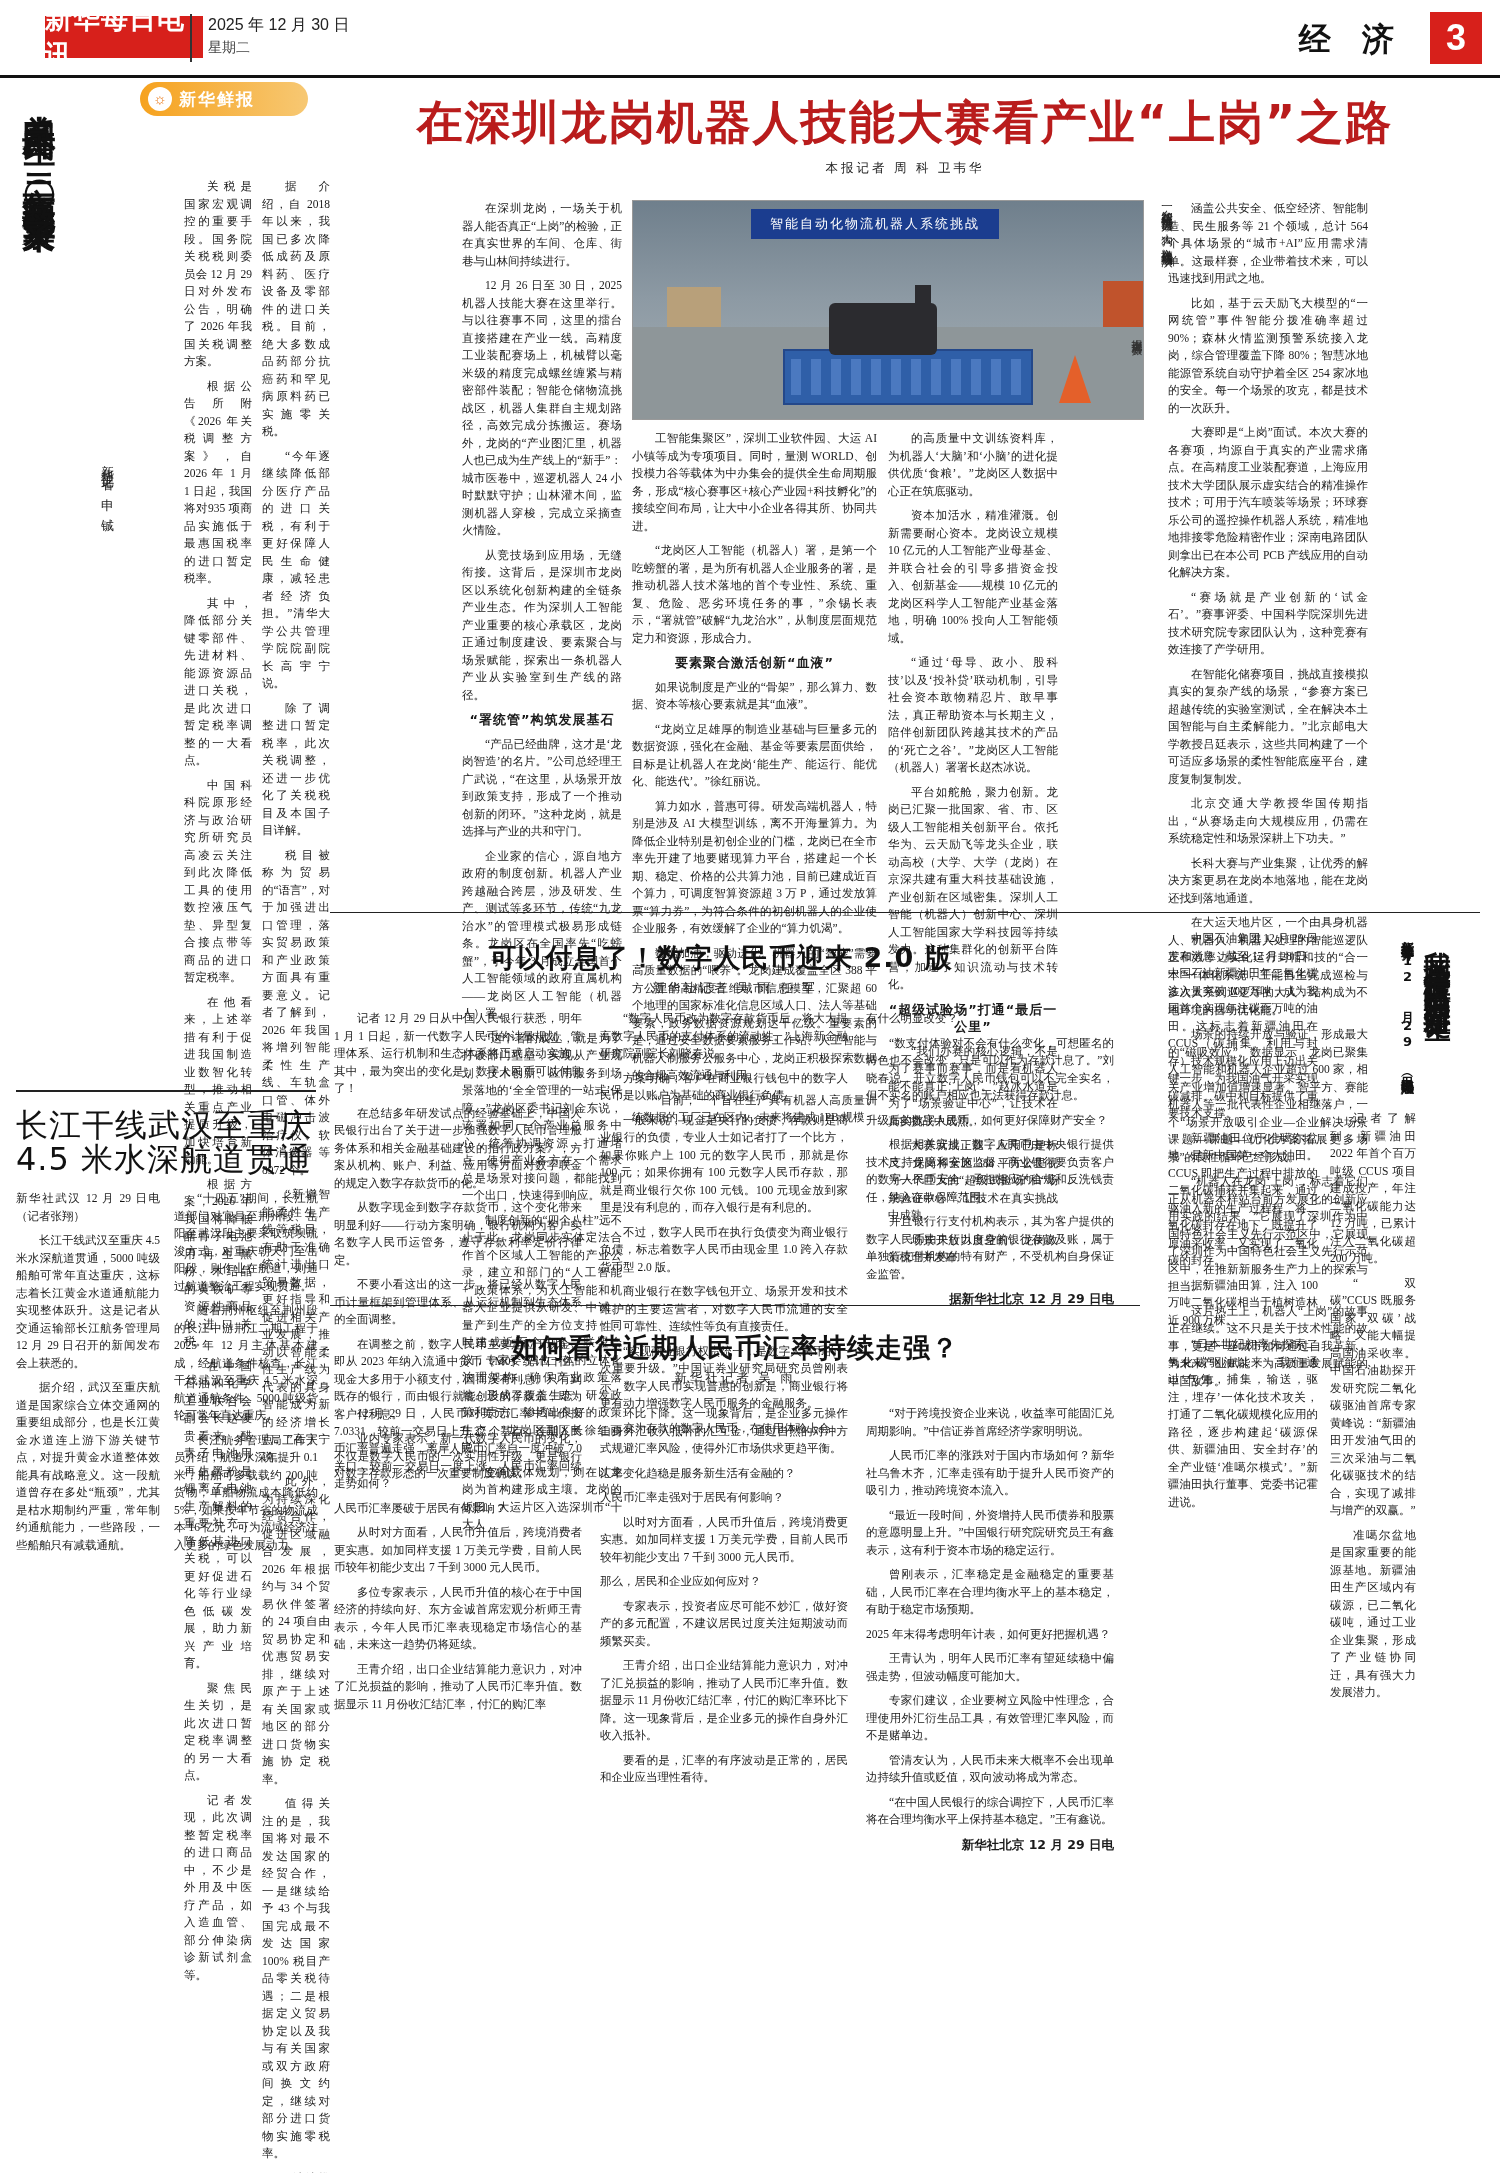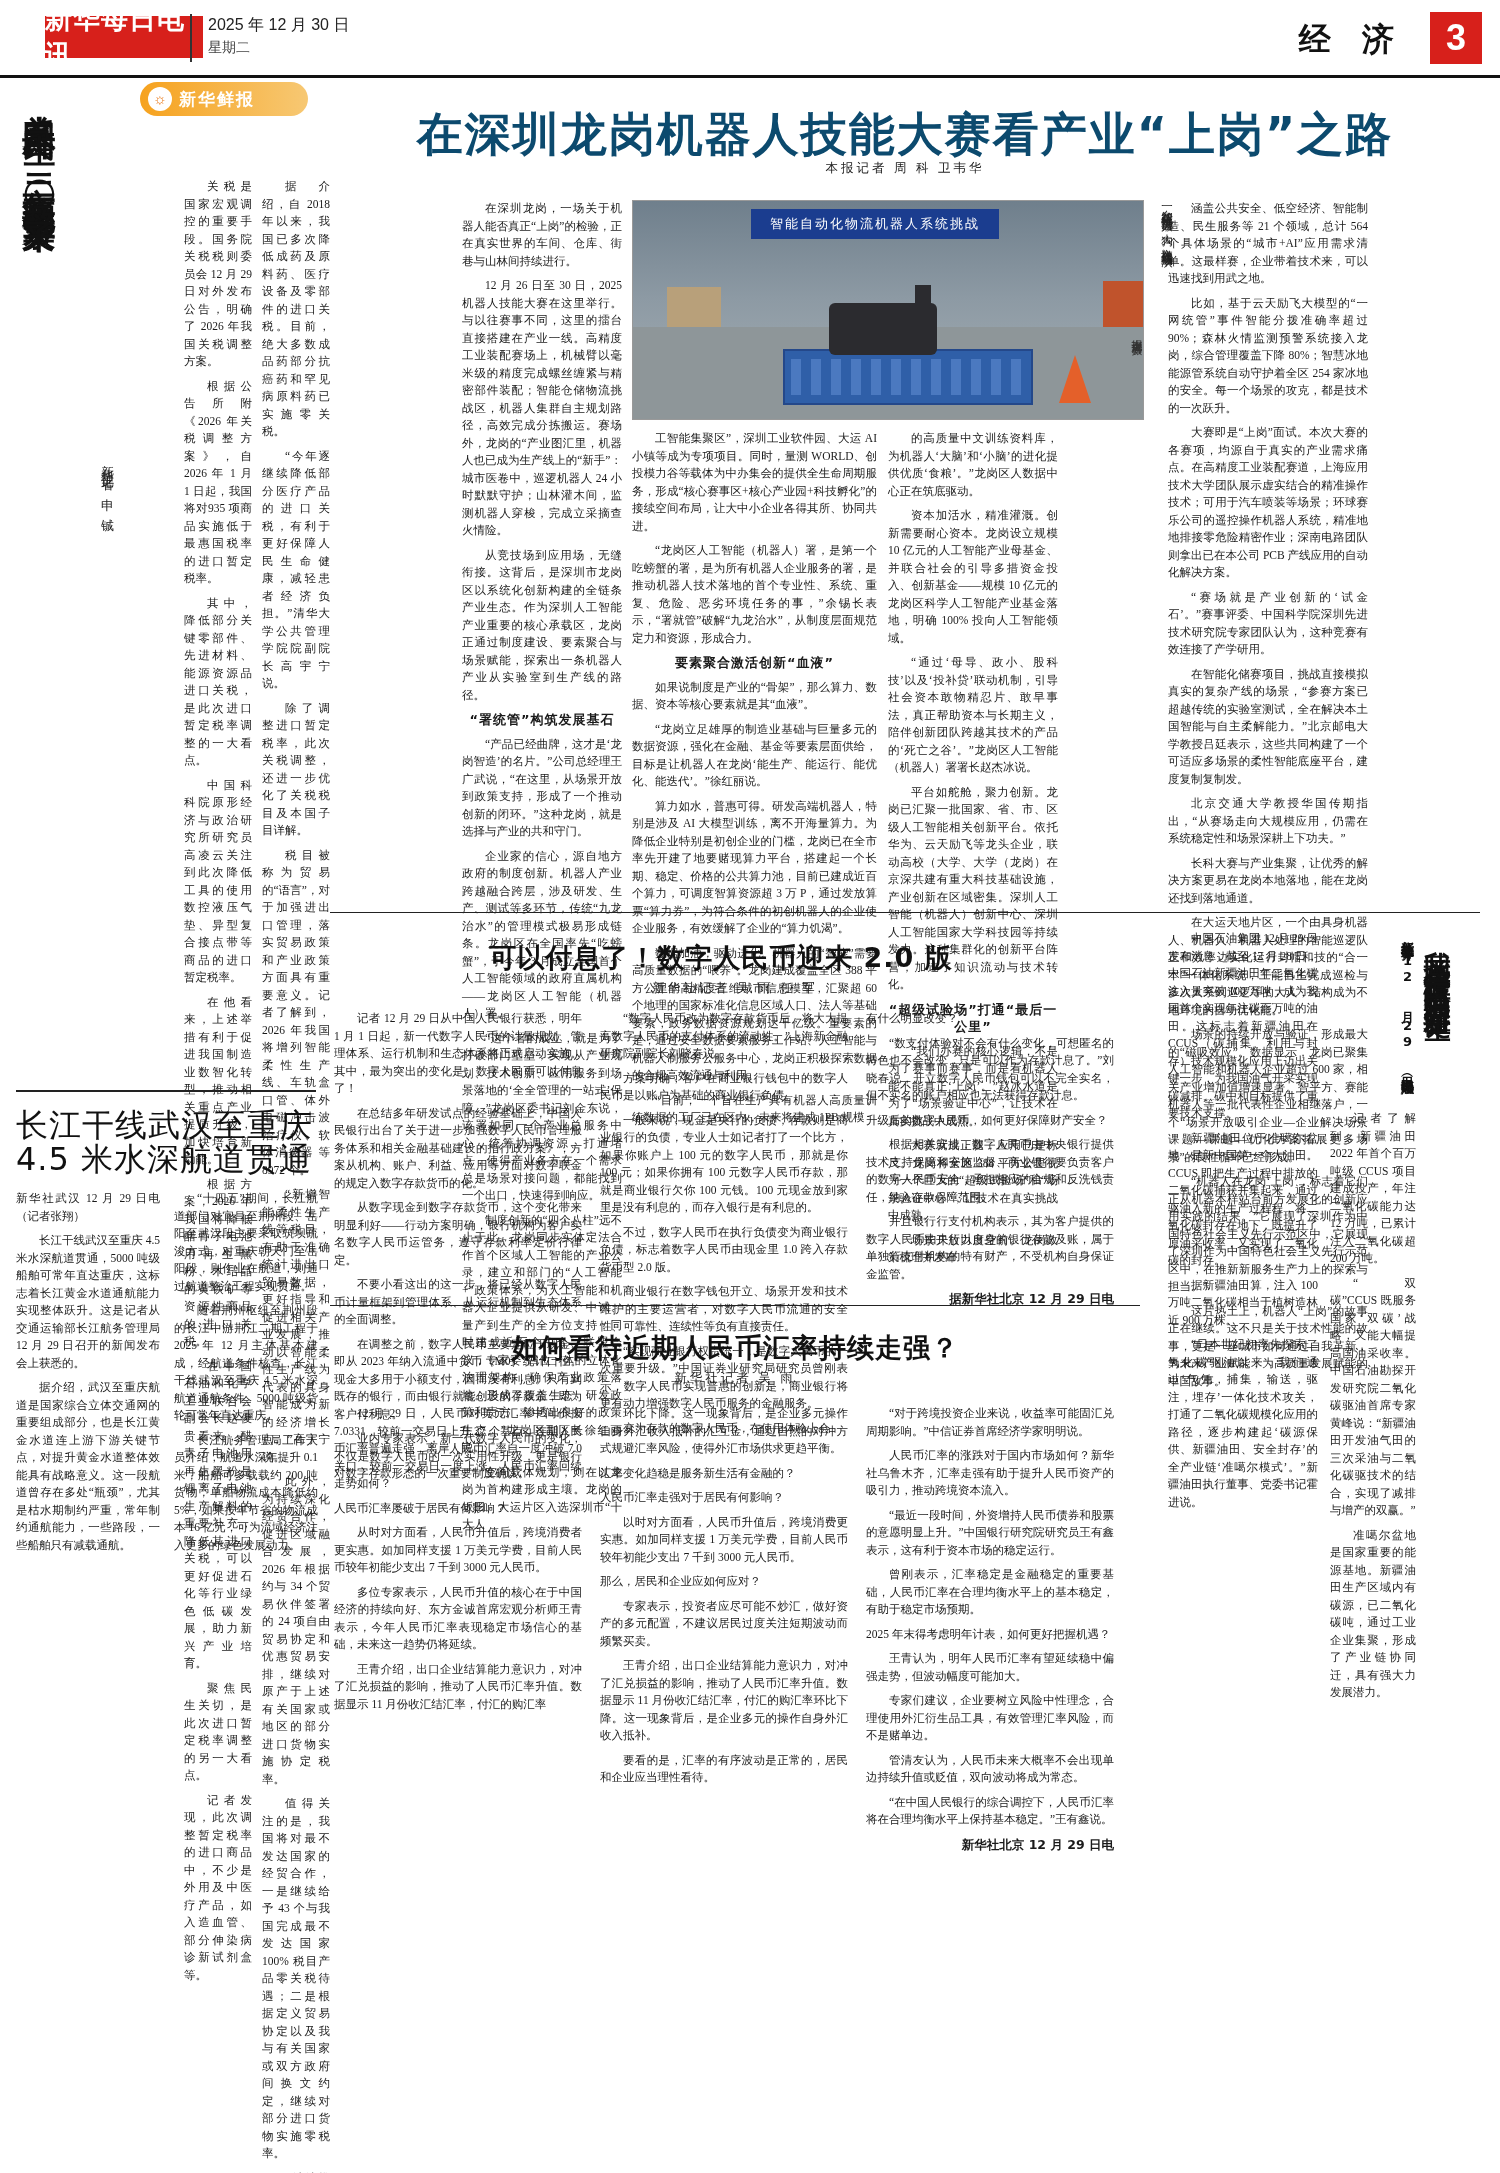--- a/index.html
+++ b/index.html
@@ -82,21 +82,21 @@
   }
   #flash-badge .txt {
     color:#fff; font-family:Liberation Mono, monospace; font-weight:bold; font-size:17px;
     margin-left:7px; letter-spacing:2px;
   }
 
   
   #main-headline {
     position:absolute; left:330px; top:92px; width:1150px;
     font-family:"DejaVu Sans", sans-serif; font-weight:bold; font-size:46px;
-    text-align:center; letter-spacing:2px; color:#0c4a6e;margin-top:12px;
+    text-align:center; letter-spacing:2px; color:#b91c1c;
   }
   #main-byline { position:absolute; left:330px; top:160px; width:1150px; }
 
   
   #photo {
     position:absolute; left:632px; top:200px; width:512px; height:220px;
     background:linear-gradient(180deg,#6f7f8c 0%, #8d9aa4 45%, #a8b1b6 100%);
     overflow:hidden; border:1px solid #999;
   }
   #photo .banner {

